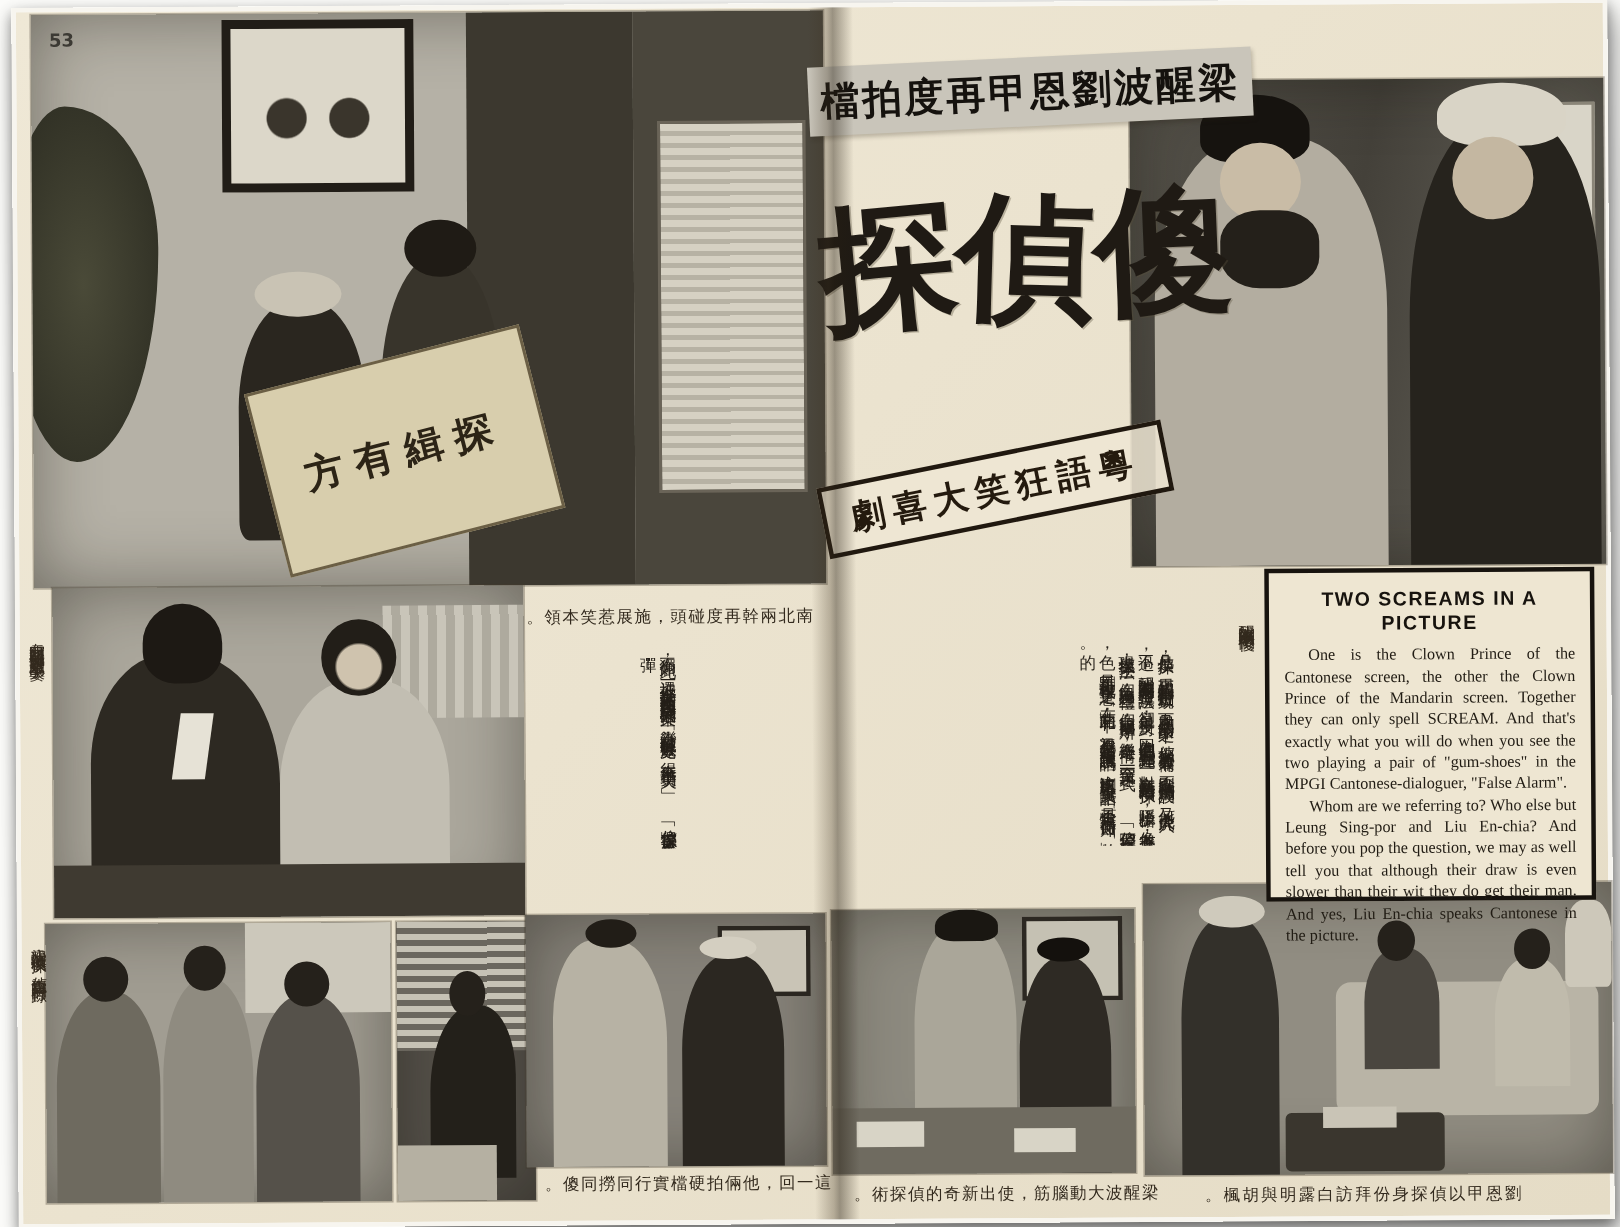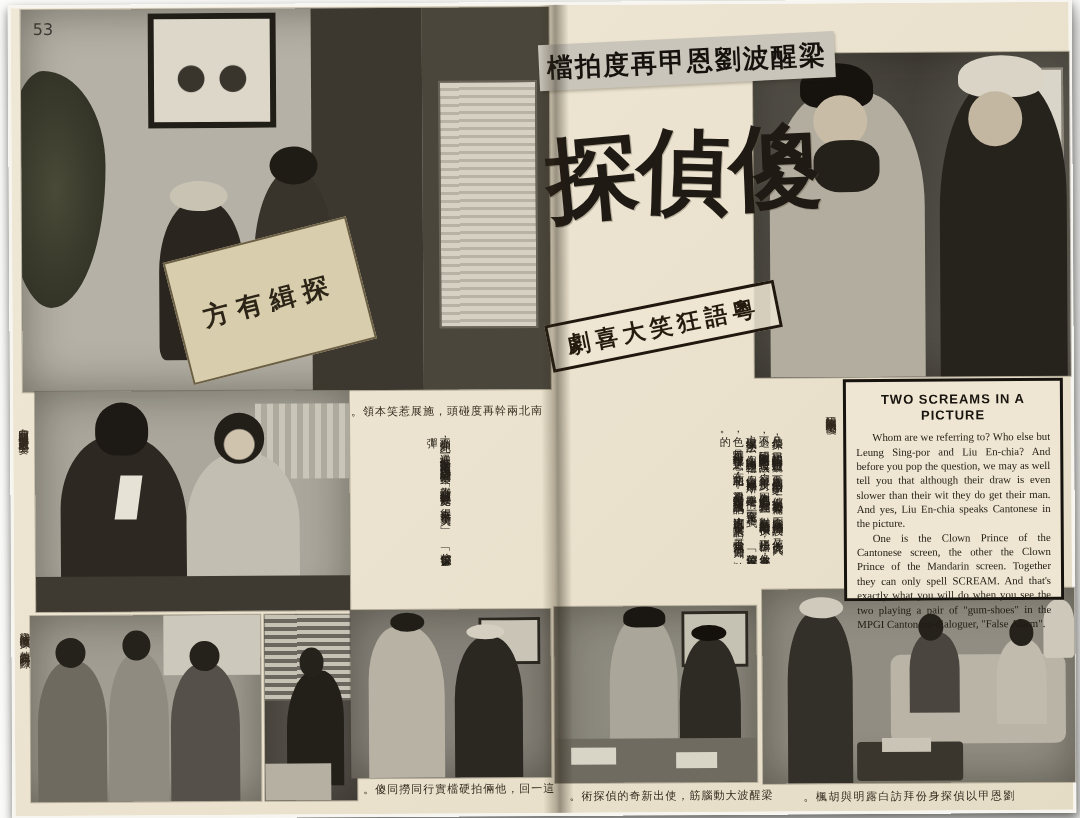--- a/index.html
+++ b/index.html
@@ -98,21 +98,21 @@
   .g-hat1{left:12%;top:4%;width:14%;height:11%;background:#cfcabc;border-radius:50%;}
   .g-sofa{right:3%;top:34%;width:56%;height:46%;background:#b9b4a6;border-radius:10px;}
   .g-fig2{right:37%;top:22%;width:16%;height:42%;background:#4a463f;border-radius:45% 45% 0 0;}
   .g-h2{right:42%;top:13%;width:8%;height:14%;}
   .g-fig3{right:9%;top:26%;width:16%;height:44%;background:#c0bbac;border-radius:45% 45% 0 0;}
   .g-h3{right:13%;top:16%;width:8%;height:14%;}
   .g-table{left:30%;bottom:1%;width:34%;height:20%;background:#3a362e;border-radius:4px;}
   .g-items{left:38%;bottom:16%;width:16%;height:7%;background:#c9c4b6;}
   .g-lamp{right:0;top:6%;width:10%;height:30%;background:#cdc8ba;border-radius:40% 40% 10% 10%;}
   
-  .pagenum{position:absolute;left:22px;top:12px;z-index:5;font-size:16px;font-weight:normal;color:#3c3a34;text-align:center;}
+  .pagenum{position:absolute;left:22px;top:12px;z-index:5;font-size:12px;font-weight:bold;color:#3c3a34;text-align:center;}
   .vcap{position:absolute;writing-mode:vertical-rl;font-size:10.5px;letter-spacing:1px;
     color:#332a1e;z-index:5;overflow:hidden;}
   .hcap{position:absolute;font-size:11px;letter-spacing:1px;color:#332a1e;z-index:5;white-space:nowrap;}
   #cap-couple{left:4px;top:412px;height:200px;}
   #cap-tracking{left:4px;top:616px;height:192px;}
   #cap-meet{left:338px;top:398px;}
   #cap-partners{left:348px;top:776px;}
   #cap-duo{left:744px;top:404px;width:80px;height:30px;writing-mode:vertical-rl;
     position:absolute;font-size:11px;line-height:14px;letter-spacing:1px;color:#332a1e;}
   #cap-brains{left:554px;top:784px;}
@@ -233,22 +233,22 @@
       <div class="ph e-hat2"></div>
       <div class="ph e-face2"></div>
     </div>
 
     <div id="cap-duo">梁醒波劉恩甲傻鬥傻。</div>
 
     <div class="vtext" id="body-right">凡是偵探，思想的觸角一定特別敏銳，而且在人們的印象之中，偵探必然智勇兼備，否則既無法佈網設局，又何能入虎穴？　　不過，梁醒波和劉恩甲對這種說法，卻是舉手反對，因為他們肥肥地有點遲鈍，一對嶄新惹笑的滑稽偵探，隱步操槍，像煞有介事，要表現偵探手法，一個自比為陳查禮，一個自比福爾摩斯，樂趣奇情，完全買一送一式！　　「傻偵探」有一點特色，是劉二哥投桃報李之意，在「南北和」中，梁叔不是彎起舌頭來大說國語嗎？這次劉恩甲說了廣東話，是否「悅耳」不得而知，「惹笑」則是必然無疑的。</div>
 
     <div class="engbox">
       <h3>TWO SCREAMS IN A PICTURE</h3>
+      <p>One is the Clown Prince of the Cantonese screen, the other the Clown Prince of the Mandarin screen. Together they can only spell SCREAM. And that's exactly what you will do when you see the two playing a pair of "gum-shoes" in the MPGI Cantonese-dialoguer, "False Alarm".</p>
       <p>Whom are we referring to? Who else but Leung Sing-por and Liu En-chia? And before you pop the question, we may as well tell you that although their draw is even slower than their wit they do get their man. And yes, Liu En-chia speaks Cantonese in the picture.</p>
-      <p>One is the Clown Prince of the Cantonese screen, the other the Clown Prince of the Mandarin screen. Together they can only spell SCREAM. And that's exactly what you will do when you see the two playing a pair of "gum-shoes" in the MPGI Cantonese-dialoguer, "False Alarm".</p>
     </div>
 
     <div class="photo" id="photoF">
       <div class="ph f-pic"></div>
       <div class="ph f-man1"></div>
       <div class="ph f-hat1"></div>
       <div class="ph f-man2"></div>
       <div class="ph f-beret"></div>
       <div class="ph f-desk"></div>
       <div class="ph f-paper1"></div>

